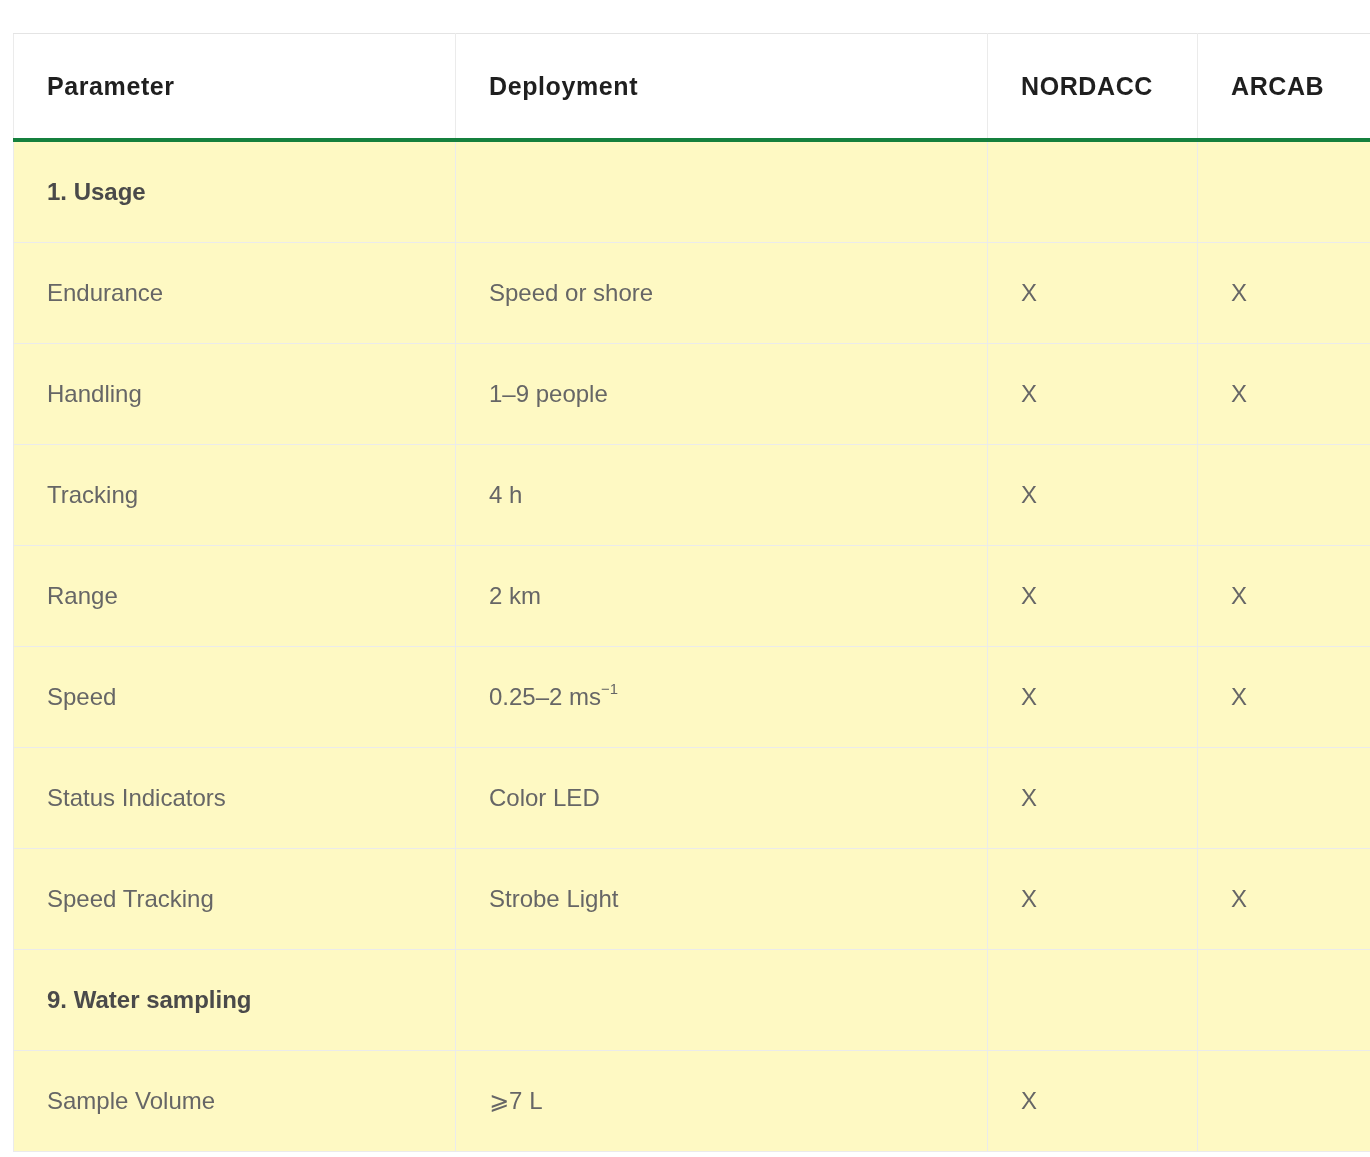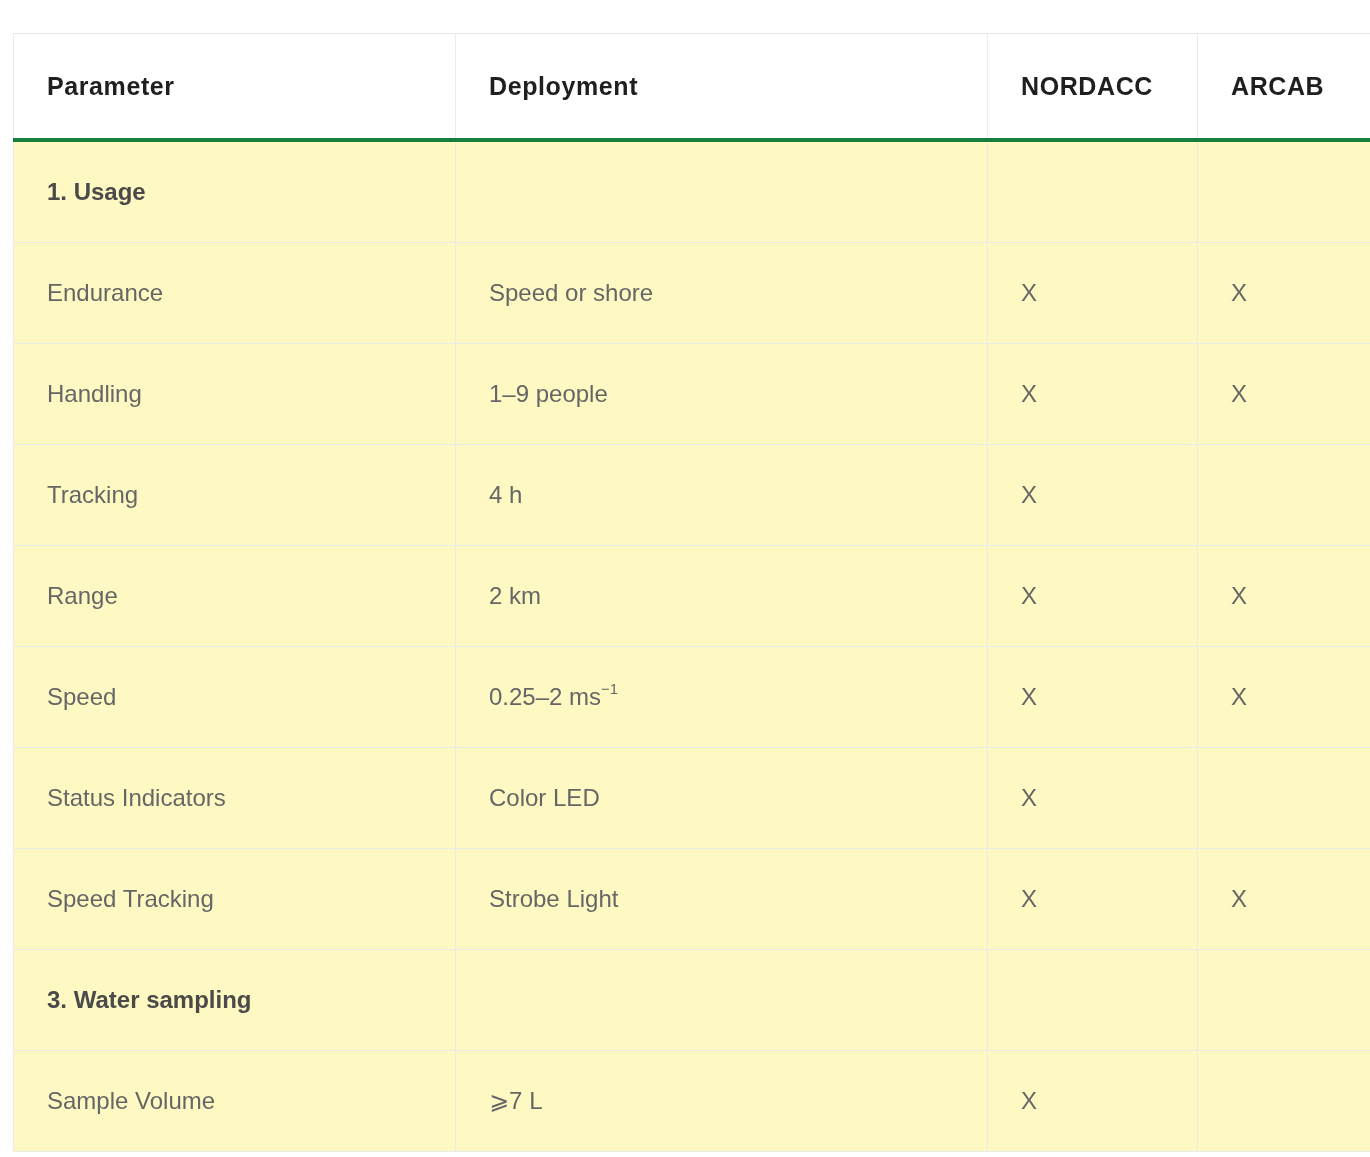--- a/index.html
+++ b/index.html
@@ -128,21 +128,21 @@
         <td>X</td>
         <td></td>
       </tr>
       <tr>
         <td>Speed Tracking</td>
         <td>Strobe Light</td>
         <td>X</td>
         <td>X</td>
       </tr>
       <tr class="section-row">
-        <td>3. Water sampling</td>
+        <td>9. Water sampling</td>
         <td></td>
         <td></td>
         <td></td>
       </tr>
       <tr>
         <td>Sample Volume</td>
         <td>⩾7 L</td>
         <td>X</td>
         <td></td>
       </tr>

